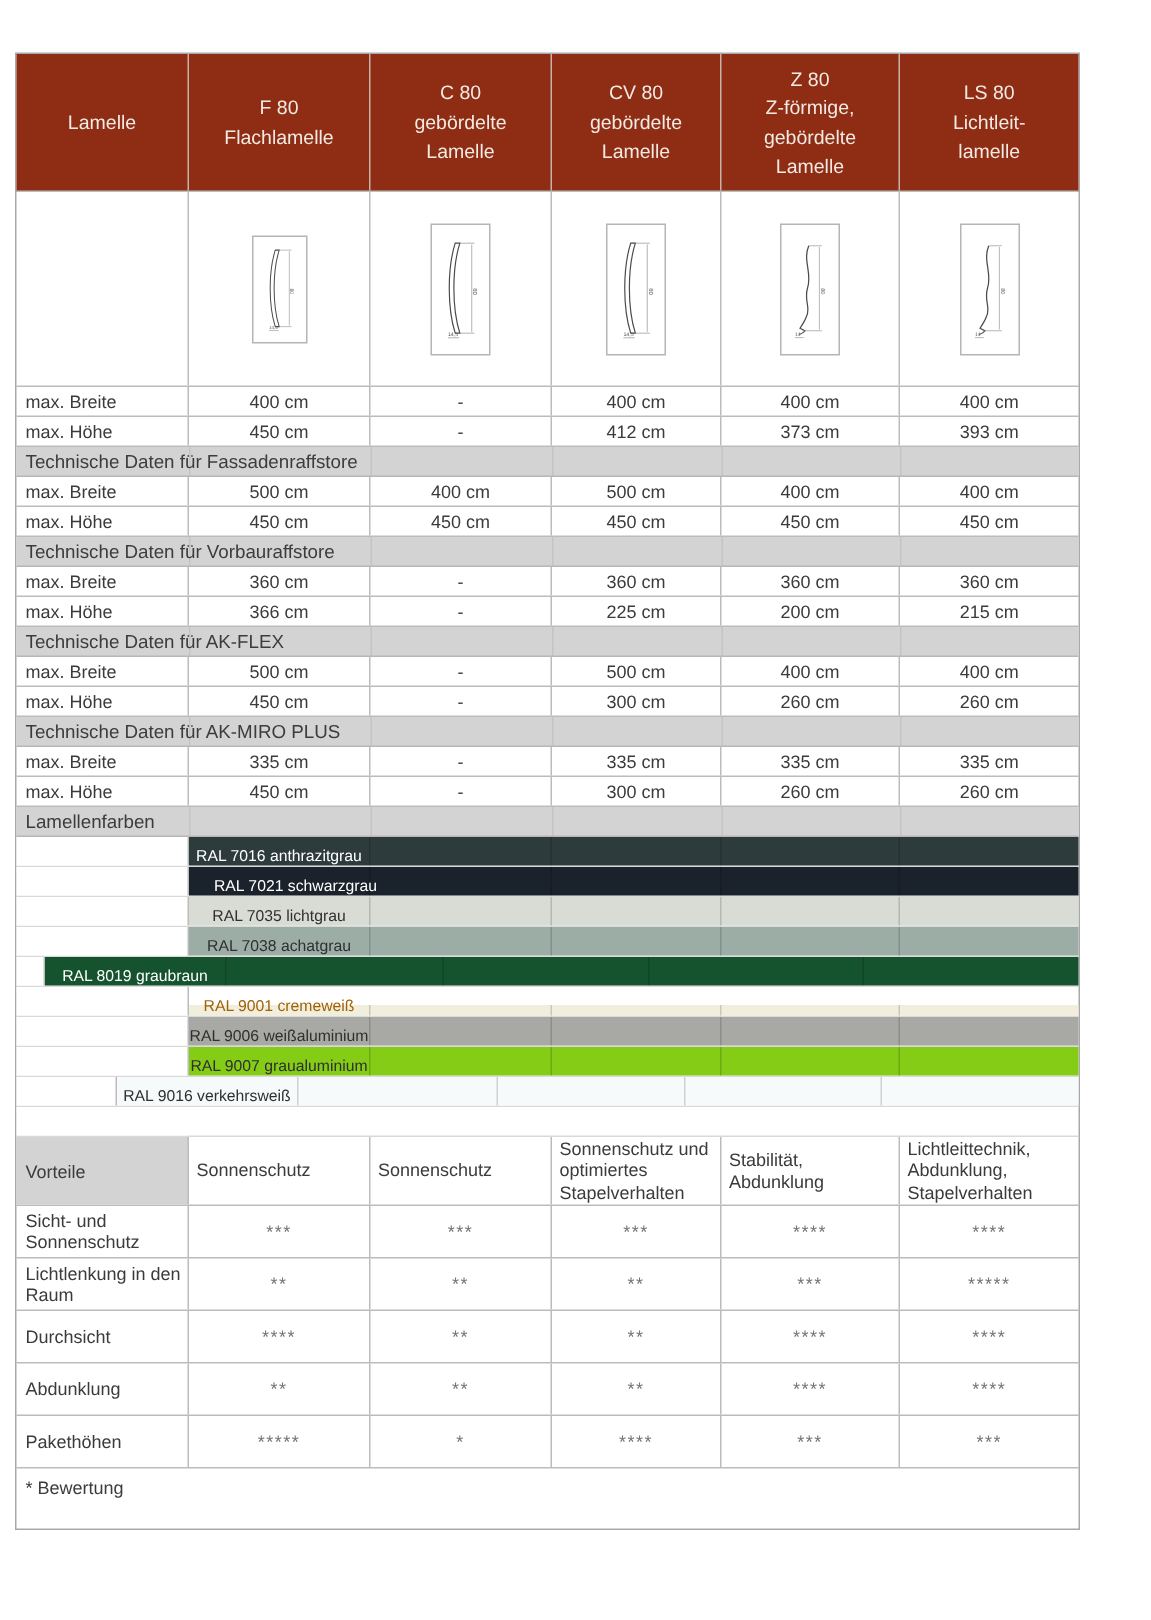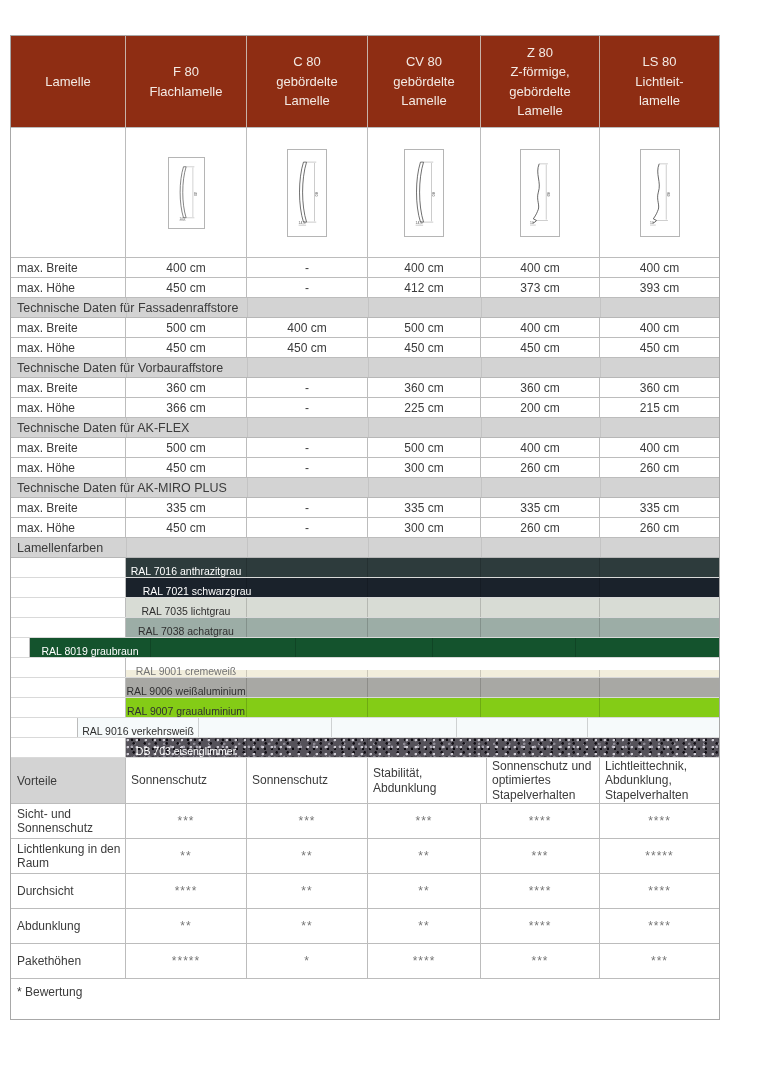--- a/index.html
+++ b/index.html
@@ -340,21 +340,21 @@
             <div class="color-name" style="display: inline;">RAL 8019 graubraun</div>
           </div>
           <div class="bcell c2"></div>
           <div class="bcell c3"></div>
           <div class="bcell c4"></div>
           <div class="bcell c5"></div>
         </div>
       </div>
       <div class="row crow">
         <div class="cell c0"></div>
-        <div class="band" style="background-color: rgb(242, 238, 220); color: #737373; margin-top: 12px;">
+        <div class="band" style="background-color: rgb(242, 238, 220); color: #a16207; margin-top: 12px;">
           <div class="bcell c1">
             <div class="color-name" style="display: inline;">RAL 9001 cremeweiß</div>
           </div>
           <div class="bcell c2"></div>
           <div class="bcell c3"></div>
           <div class="bcell c4"></div>
           <div class="bcell c5"></div>
         </div>
       </div>
       <div class="row crow">
@@ -388,38 +388,29 @@
             <div class="color-name" style="display: inline;">RAL 9016 verkehrsweiß</div>
           </div>
           <div class="bcell c2"></div>
           <div class="bcell c3"></div>
           <div class="bcell c4"></div>
           <div class="bcell c5"></div>
         </div>
       </div>
       <div class="row crow">
         <div class="cell c0"></div>
-        <div class="band speckle" style="background-color: rgb(85, 82, 90); color: rgb(255, 255, 255);">
-          <div class="bcell c1">
-            <div class="color-name" style="display: inline;">DB 703 eisenglimmer</div>
-          </div>
-          <div class="bcell c2"></div>
-          <div class="bcell c3"></div>
-          <div class="bcell c4"></div>
-          <div class="bcell c5"></div>
-        </div>
       </div>
     </div>
 
   <div class="row vrow">
     <div class="cell c0">Vorteile</div>
     <div class="cell c1 val">Sonnenschutz</div>
     <div class="cell c2 val">Sonnenschutz</div>
+    <div class="cell c3 val">Sonnenschutz und optimiertes Stapelverhalten</div>
     <div class="cell c4 val">Stabilität, Abdunklung</div>
-    <div class="cell c3 val">Sonnenschutz und optimiertes Stapelverhalten</div>
     <div class="cell c5 val">Lichtleittechnik, Abdunklung, Stapelverhalten</div>
   </div>
 
   <div id="ratings">
       <div class="row rrow">
         <div class="cell c0">Sicht- und Sonnenschutz</div>
         <div class="cell c1 val">***</div>
         <div class="cell c2 val">***</div>
         <div class="cell c3 val">***</div>
         <div class="cell c4 val">****</div>

